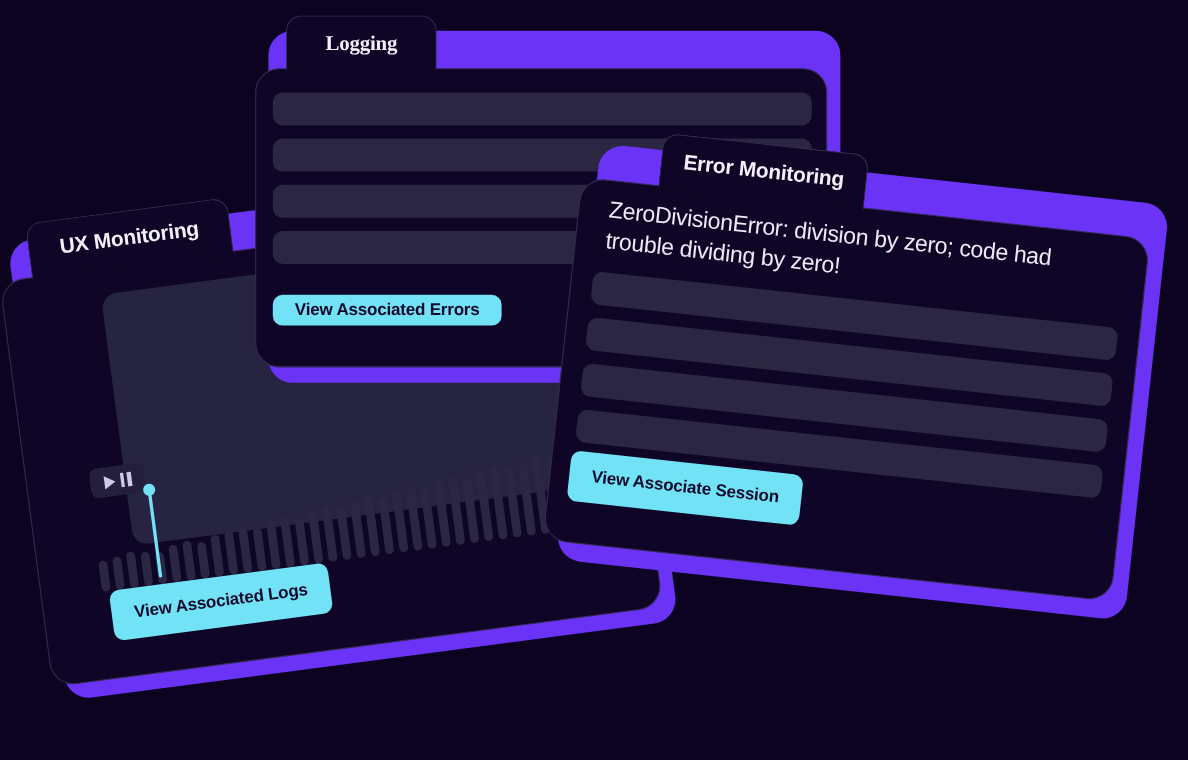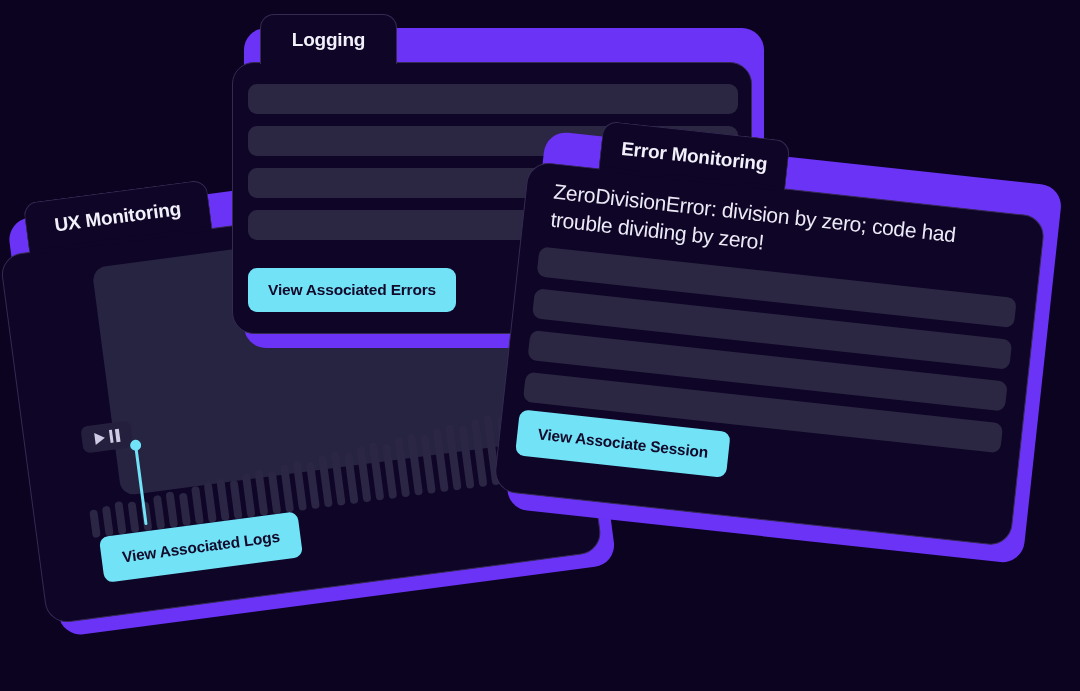--- a/index.html
+++ b/index.html
@@ -238,34 +238,34 @@
 
     <div class="cta" style="left:62px; top:340px; width:200px; height:46px;">
       <span>View Associated Logs</span>
     </div>
   </div>
 
   <div class="card-wrap" style="left:232px; top:14px; width:520px; height:320px; transform: rotate(0deg);">
 
     <div class="shadow" style="left:12px; top:14px; width:520px; height:320px;"></div>
 
-    <div class="tab" style="left:28px; top:0px; width:137px; height:50px;">
+    <div class="tab" style="left:28px; top:0px; width:137px; height:50px;font-family:Liberation Serif, serif;">
       <span class="tab-label">Logging</span>
     </div>
 
     <div class="card" style="left:0px; top:48px; width:520px; height:272px;"></div>
 
     <div class="tab-seam" style="left:30px; top:46px; width:133px; height:5px;"></div>
 
     <div class="row" style="left:16px; top:70px; width:490px; height:30px;"></div>
     <div class="row" style="left:16px; top:112px; width:490px; height:30px;"></div>
     <div class="row" style="left:16px; top:154px; width:490px; height:30px;"></div>
     <div class="row" style="left:16px; top:196px; width:490px; height:30px;"></div>
 
-    <div class="cta" style="left:16px; top:254px; width:208px; height:44px;">
+    <div class="cta" style="left:16px; top:254px; width:208px; height:28px;">
       <span>View Associated Errors</span>
     </div>
   </div>
 
   <div class="card-wrap" style="left:512px; top:140px; width:520px; height:380px; transform: rotate(6.2deg);">
 
     <div class="shadow" style="left:14px; top:16px; width:520px; height:380px;"></div>
 
     <div class="tab" style="left:70px; top:0px; width:188px; height:50px;">
       <span class="tab-label">Error Monitoring</span>

